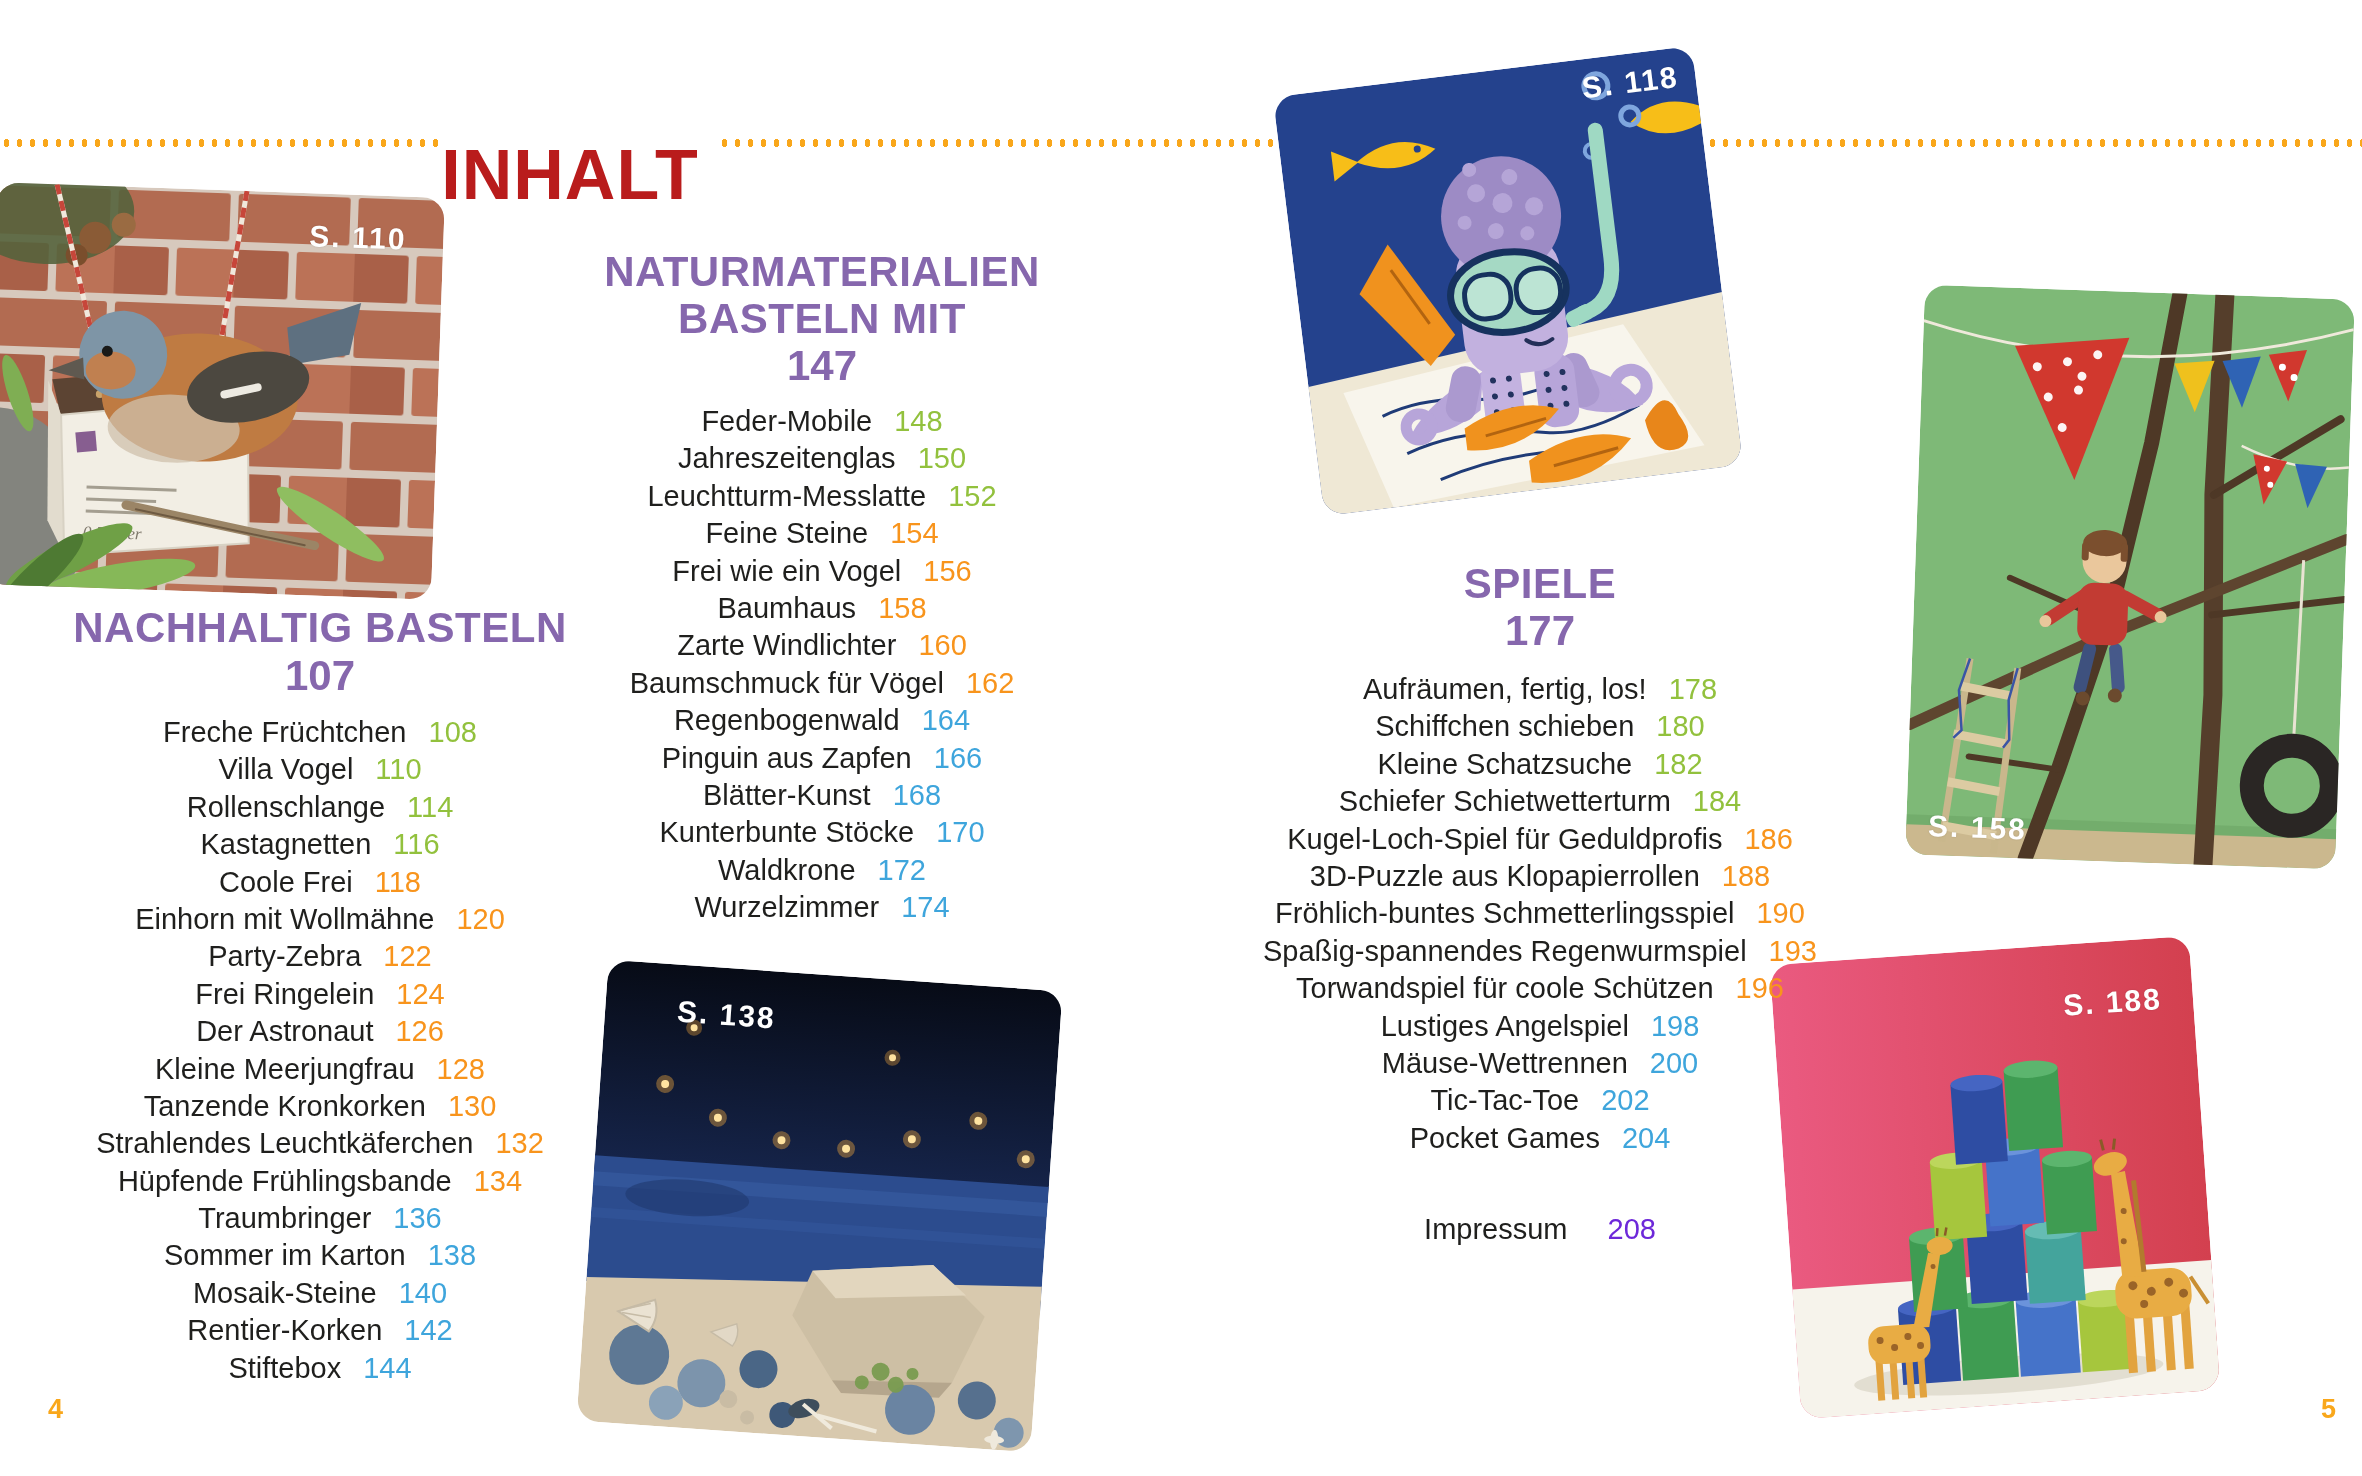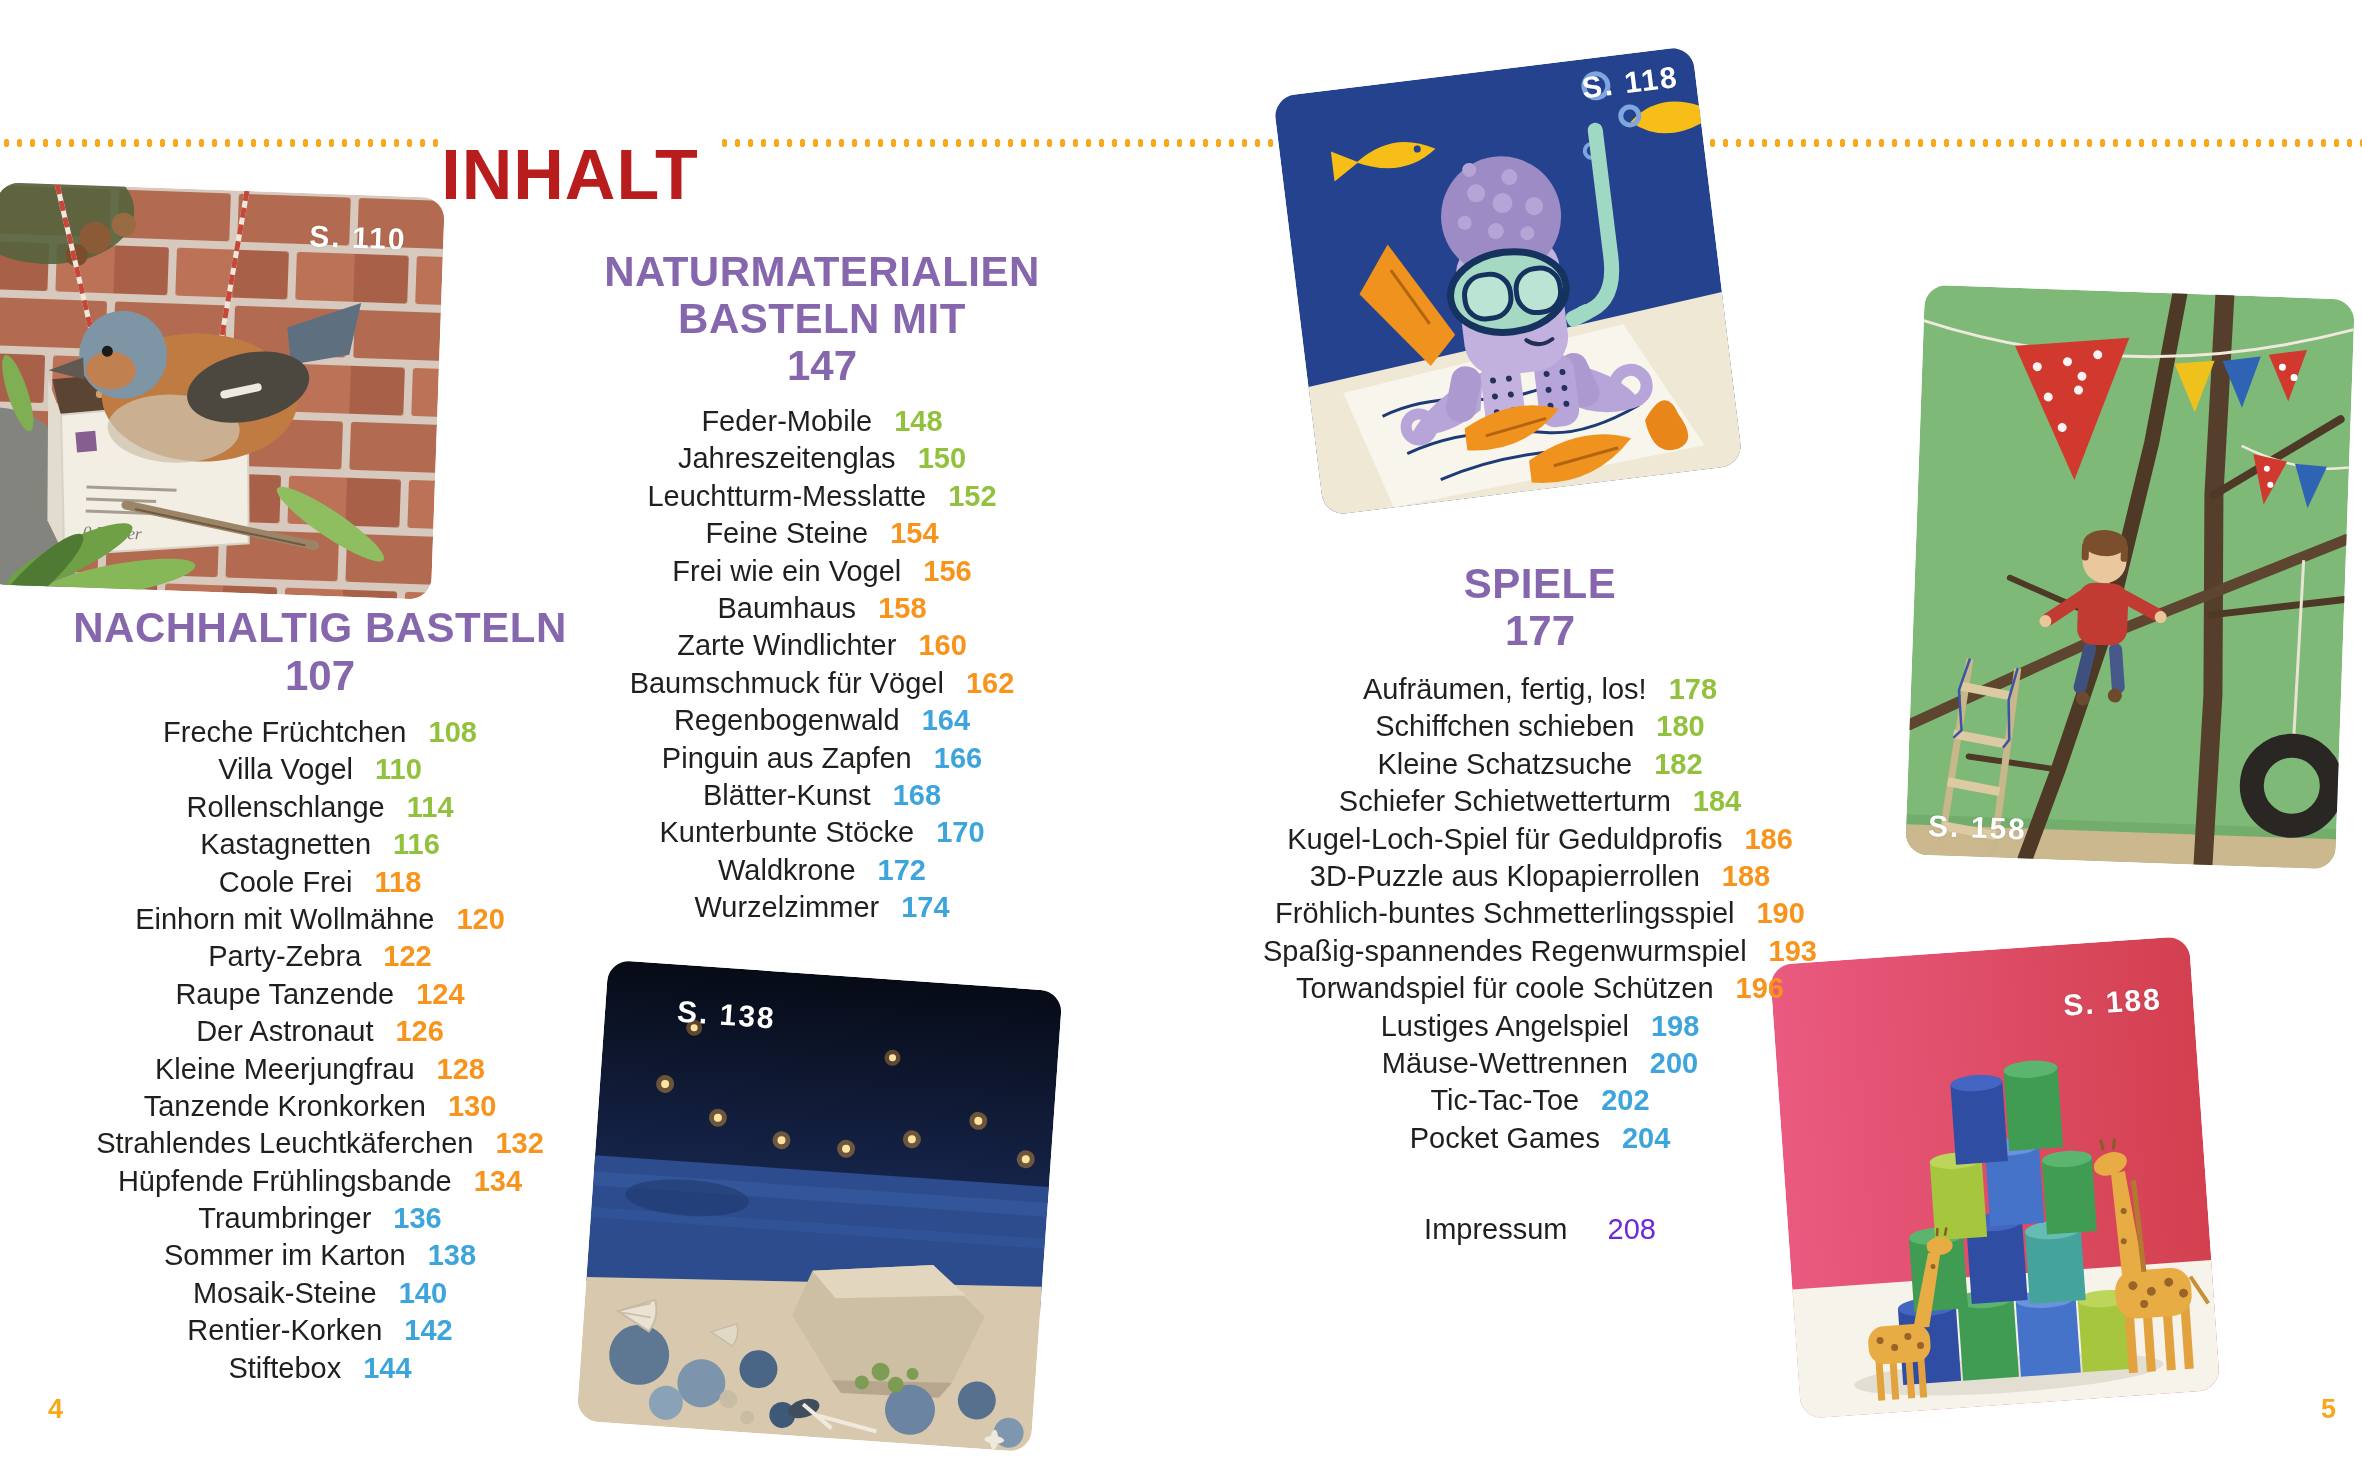--- a/index.html
+++ b/index.html
@@ -26,21 +26,21 @@
   .toc-1{left:552px;top:248px;width:540px;}
   .toc-2{left:1240px;top:560px;width:600px;}
   .sec-title{font-size:42px;font-weight:700;letter-spacing:.5px;color:#8667AD;line-height:47px;}
   .toc-0 .sec-title{line-height:48px;}
   .sec-page{font-size:42px;font-weight:700;color:#8667AD;line-height:47px;}
   .toc-0 .sec-page{line-height:48px;}
   .toc-list{list-style:none;margin:14px 0 0 0;padding:0;}
   .toc-2 .toc-list{margin-top:17px;}
   .toc-row{height:37.4px;line-height:37.4px;white-space:nowrap;font-size:29px;}
   .toc-row .lbl{color:#1f1f1d;}
-  .toc-row .num{margin-left:22px;font-weight:700;}
+  .toc-row .num{margin-left:22px;font-weight:400;}
   .num-green{color:#92C13D;}
   .num-orange{color:#F8941C;}
   .num-blue{color:#3EA5DC;}
   .impressum{
     position:absolute;left:1240px;top:1213px;width:600px;z-index:3;text-align:center;
     font-size:29px;white-space:nowrap;
   }
   .impressum .num{margin-left:40px;font-weight:400;color:#6d28d9;}
   
   .folio{position:absolute;z-index:4;font-size:27px;font-weight:700;color:#F9A71B;}
@@ -457,21 +457,21 @@
         <li class="toc-row"><span class="lbl">Rollenschlange</span><span class="num num-green">114</span></li>
 
         <li class="toc-row"><span class="lbl">Kastagnetten</span><span class="num num-green">116</span></li>
 
         <li class="toc-row"><span class="lbl">Coole Frei</span><span class="num num-orange">118</span></li>
 
         <li class="toc-row"><span class="lbl">Einhorn mit Wollmähne</span><span class="num num-orange">120</span></li>
 
         <li class="toc-row"><span class="lbl">Party-Zebra</span><span class="num num-orange">122</span></li>
 
-        <li class="toc-row"><span class="lbl">Raupe Tanzende</span><span class="num num-orange">124</span></li>
+        <li class="toc-row"><span class="lbl">Frei Ringelein</span><span class="num num-orange">124</span></li>
 
         <li class="toc-row"><span class="lbl">Der Astronaut</span><span class="num num-orange">126</span></li>
 
         <li class="toc-row"><span class="lbl">Kleine Meerjungfrau</span><span class="num num-orange">128</span></li>
 
         <li class="toc-row"><span class="lbl">Tanzende Kronkorken</span><span class="num num-orange">130</span></li>
 
         <li class="toc-row"><span class="lbl">Strahlendes Leuchtkäferchen</span><span class="num num-orange">132</span></li>
 
         <li class="toc-row"><span class="lbl">Hüpfende Frühlingsbande</span><span class="num num-orange">134</span></li>

